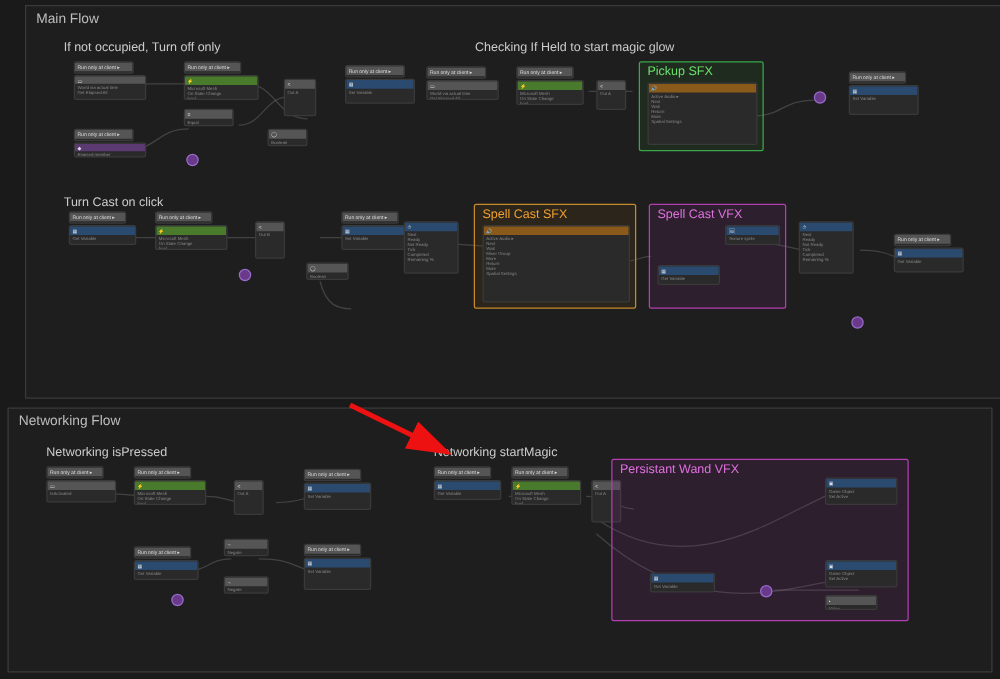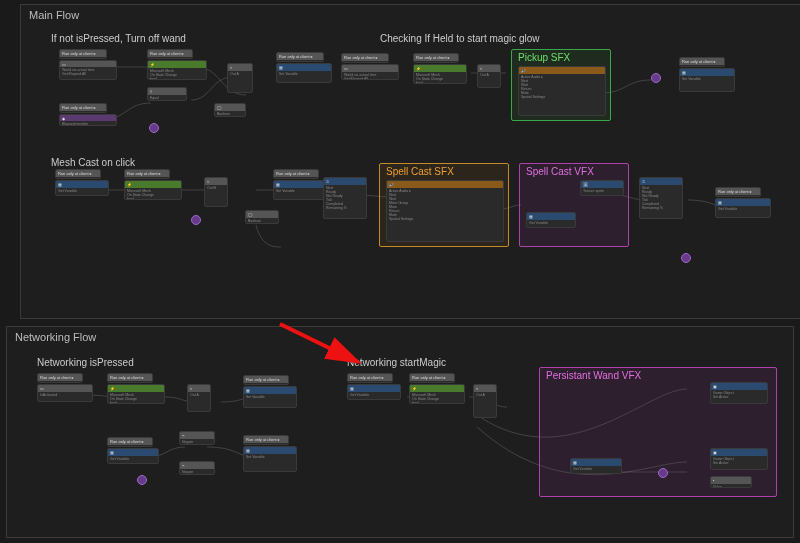--- a/index.html
+++ b/index.html
@@ -85,23 +85,23 @@
   
   svg.wires{position:absolute;top:0;left:0;pointer-events:none;}
   .w{stroke:#888;stroke-width:1;fill:none;opacity:0.35;}
 </style>
 </head>
 <body>
 
 <div class="section" style="left:20px;top:4px;width:788px;height:315px;">
   <div class="sec-title">Main Flow</div>
 
-  <div class="subtitle" style="left:30px;top:28px;">If not isPressed, Turn off wand</div>
+  <div class="subtitle" style="left:30px;top:28px;">If not occupied, Turn off only</div>
   <div class="subtitle" style="left:315px;top:28px;margin-left:44px;">Checking If Held to start magic glow</div>
-  <div class="subtitle" style="left:30px;top:152px;">Mesh Cast on click</div>
+  <div class="subtitle" style="left:30px;top:152px;">Turn Cast on click</div>
 
   <svg class="wires" width="788" height="315">
     <path class="w" d="M80 62 C110 62 110 62 132 62"></path>
     <path class="w" d="M175 62 C200 62 200 90 225 90"></path>
     <path class="w" d="M80 115 C105 115 105 98 130 98"></path>
     <path class="w" d="M170 95 C190 95 190 72 212 72"></path>
     <path class="w" d="M255 72 C260 72 260 72 270 72"></path>
     <path class="w" d="M392 68 C408 68 408 68 420 68"></path>
     <path class="w" d="M450 68 C470 68 470 68 485 68"></path>
     <path class="w" d="M580 88 C605 88 605 75 630 75"></path>
@@ -388,21 +388,21 @@
     <div class="hdr hdr-green">⚡</div>
     <div class="body">Microsoft Mesh
 On State Change
 bool</div>
   </div>
   <div class="node" style="left:466px;top:57px;width:24px;height:34px;">
     <div class="hdr hdr-grey">&lt;</div>
     <div class="body">Out A</div>
   </div>
 
-  <div class="group g-magenta" style="left:532px;top:40px;width:238px;height:130px;">
+  <div class="group g-magenta" style="left:482px;top:40px;width:238px;height:130px;">
     <span class="gtitle">Persistant Wand VFX</span>
     <div class="node" style="left:170px;top:14px;width:58px;height:22px;">
       <div class="hdr hdr-blue">▣</div>
       <div class="body">Game Object
 Set Active</div>
     </div>
     <div class="node" style="left:30px;top:90px;width:52px;height:16px;">
       <div class="hdr hdr-blue">▦</div>
       <div class="body">Get Variable</div>
     </div>

